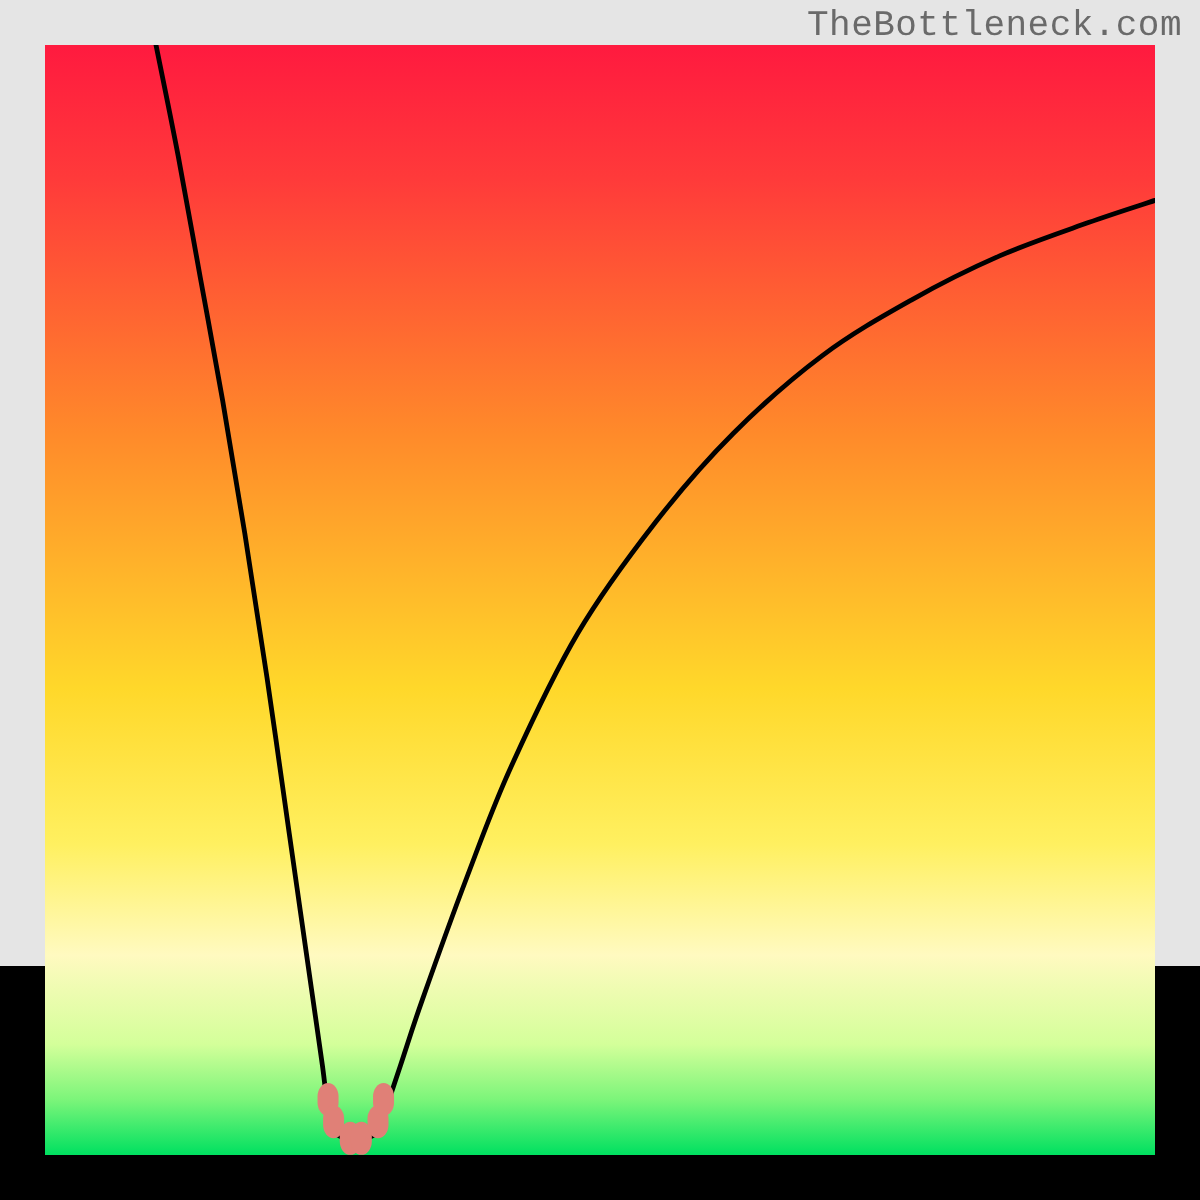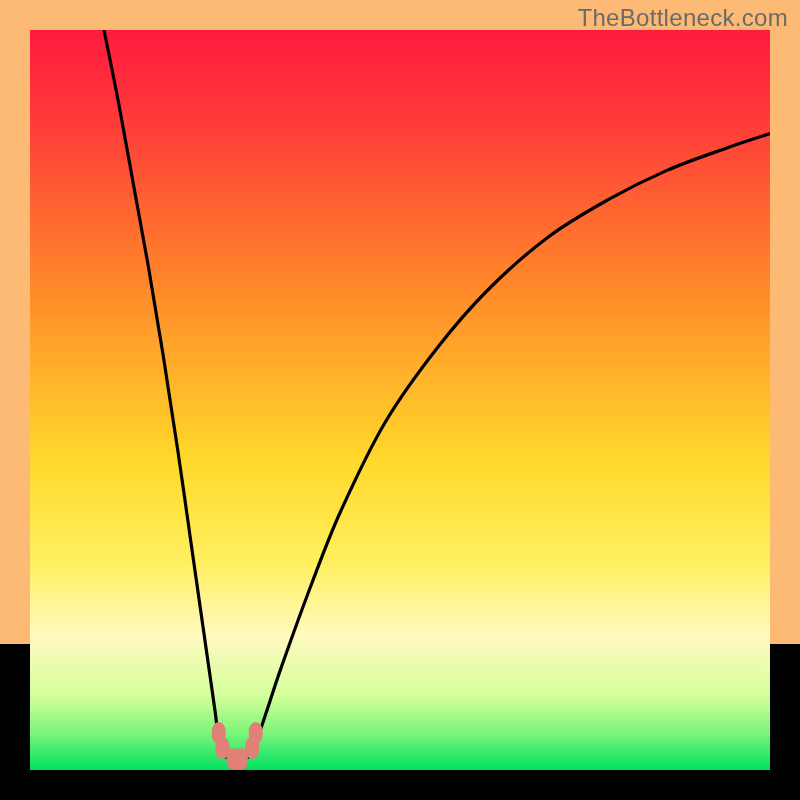--- a/index.html
+++ b/index.html
@@ -8,21 +8,22 @@
     width: 800px;
     height: 800px;
     background: #000;
     overflow: hidden;
     font-family: Arial, Helvetica, sans-serif;
   }
   .frame {
     position: relative;
     width: 800px;
     height: 644px;
-    background: #fdba74;
+    background: #e5e5e5;
+    font-family: Liberation Mono, monospace;
   }
   .watermark {
     position: absolute;
     top: 4px;
     right: 12px;
     color: #6a6a6a;
     font-size: 24px;
     font-weight: 400;
     letter-spacing: 0.3px;
     z-index: 10;

